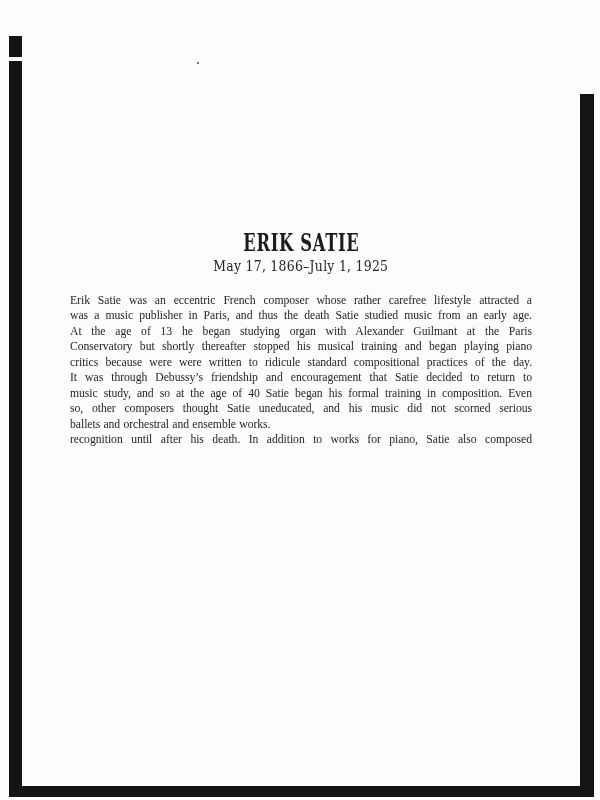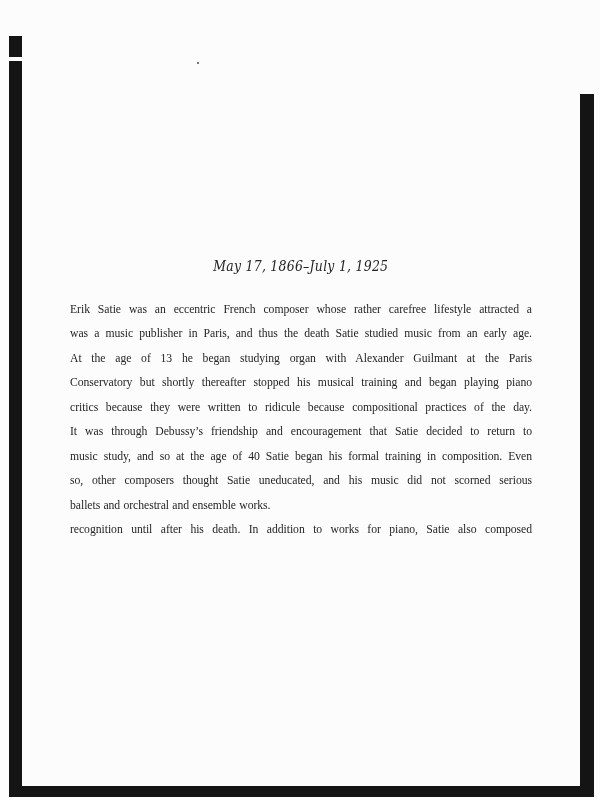--- a/index.html
+++ b/index.html
@@ -31,21 +31,21 @@
     font-family: "DejaVu Serif", serif;
     font-weight: bold;
     font-size: 24px;
     letter-spacing: 1px;
     color: #1c1c1c;
     transform: scaleX(0.68);
     transform-origin: 50% 50%;
   }
   .dates-row {
     position: absolute; left: 70px; top: 257px; width: 462px;
-    text-align: center; line-height: 18px; white-space: nowrap; font-style: italic;
+    text-align: center; line-height: 18px; white-space: nowrap;
   }
   .dates-row .dates-text {
     display: inline-block;
     font-family: "DejaVu Serif", serif;
     font-size: 14.5px;
     letter-spacing: 0.3px;
     color: #242424;
     transform: scaleX(0.86);
     transform-origin: 50% 50%;
   }
@@ -56,48 +56,50 @@
     font-size: 11.7px;
     letter-spacing: -0.05px;
     word-spacing: 0.4px;
   }
   .para .line {
     height: 15.45px;
     line-height: 15.45px;
     overflow: hidden;
     text-align: justify;
     text-align-last: justify;
-    margin-top: 9px;
   }
   .para .line.last {
     text-align: left;
     text-align-last: left;
   }
 </style>
 </head>
 <body>
 
 <div class="screen">
 
   <div class="scan-bar bar-left-dash"></div>
   <div class="scan-bar bar-left"></div>
   <div class="scan-bar bar-right"></div>
   <div class="scan-bar bar-bottom"></div>
   <div class="ink-speck"></div>
 
+  <div class="title-row">
+    <span class="title-text">ERIK SATIE</span>
+  </div>
   <div class="dates-row">
     <span class="dates-text">May 17, 1866–July 1, 1925</span>
   </div>
 
   <div class="para">
     <div class="line">Erik Satie was an eccentric French composer whose rather carefree lifestyle attracted a</div>
     <div class="line">was a music publisher in Paris, and thus the death Satie studied music from an early age.</div>
     <div class="line">At the age of 13 he began studying organ with Alexander Guilmant at the Paris</div>
     <div class="line">Conservatory but shortly thereafter stopped his musical training and began playing piano</div>
-    <div class="line">critics because they were written to ridicule because compositional practices of the day.</div>
+    <div class="line">critics because were were written to ridicule standard compositional practices of the day.</div>
     <div class="line">It was through Debussy’s friendship and encouragement that Satie decided to return to</div>
     <div class="line">music study, and so at the age of 40 Satie began his formal training in composition. Even</div>
     <div class="line">so, other composers thought Satie uneducated, and his music did not scorned serious</div>
     <div class="line last">ballets and orchestral and ensemble works.</div>
     <div class="line">recognition until after his death. In addition to works for piano, Satie also composed</div>
   </div>
 
 </div>
 
 </body></html>

